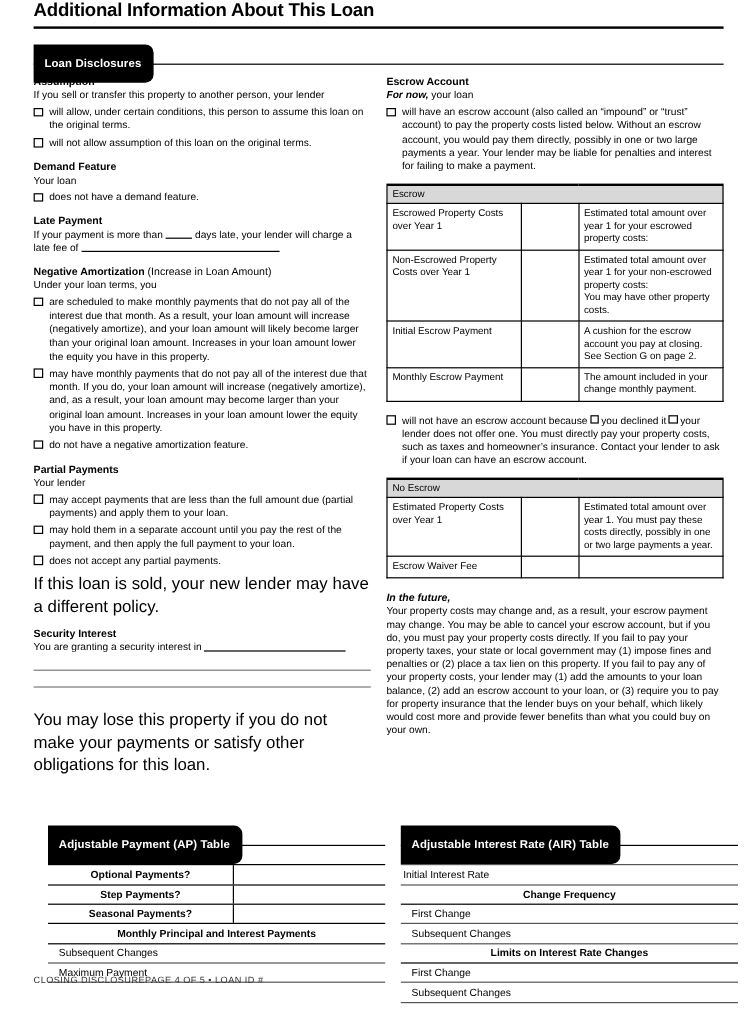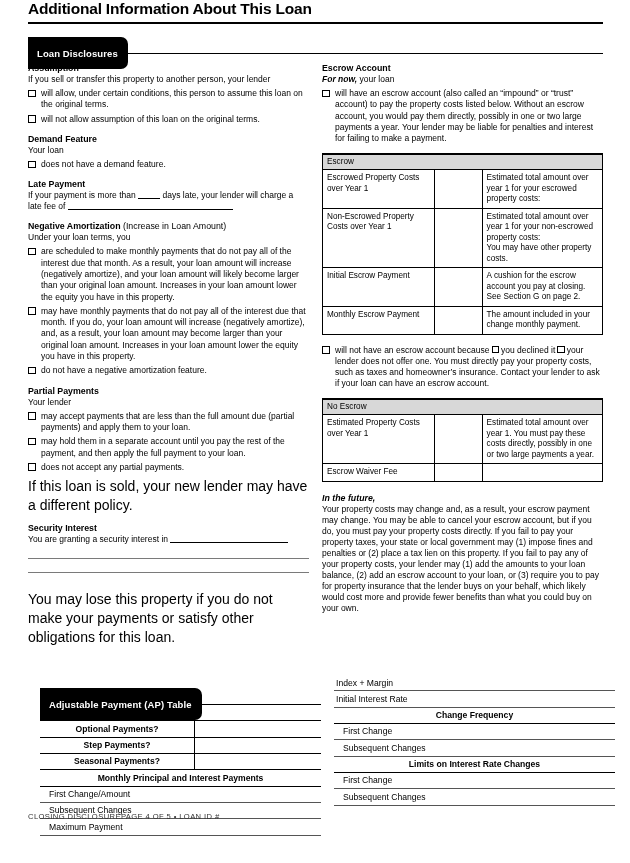--- a/index.html
+++ b/index.html
@@ -363,35 +363,36 @@
           <td class="val"></td>
         </tr>
         <tr>
           <td class="lbl-b">Seasonal Payments?</td>
           <td class="val"></td>
         </tr>
         <tr>
           <td class="lbl-b" colspan="2">Monthly Principal and Interest Payments</td>
         </tr>
         <tr class="thin">
-          <td class="lbl-n" colspan="2">First Change/Amount</td>
-        </tr>
-        <tr class="thin">
           <td class="lbl-n" colspan="2">Subsequent Changes</td>
         </tr>
         <tr class="thin">
           <td class="lbl-n" colspan="2">Maximum Payment</td>
         </tr>
       </tbody>
         </table>
     </div>
 
     <div class="bt-gap"></div>
 
     <div class="bt-right">
+      <div class="tab-wrap">
+        <div class="tab-rule"></div>
+        <div class="tab">Adjustable Interest Rate (AIR) Table</div>
+      </div>
       <table class="fin">
         <tbody>
             <tr class="thin">
           <td>Index + Margin</td>
         </tr>
         <tr class="thin">
           <td>Initial Interest Rate</td>
         </tr>
         <tr>
           <td class="lbl-b">Change Frequency</td>

